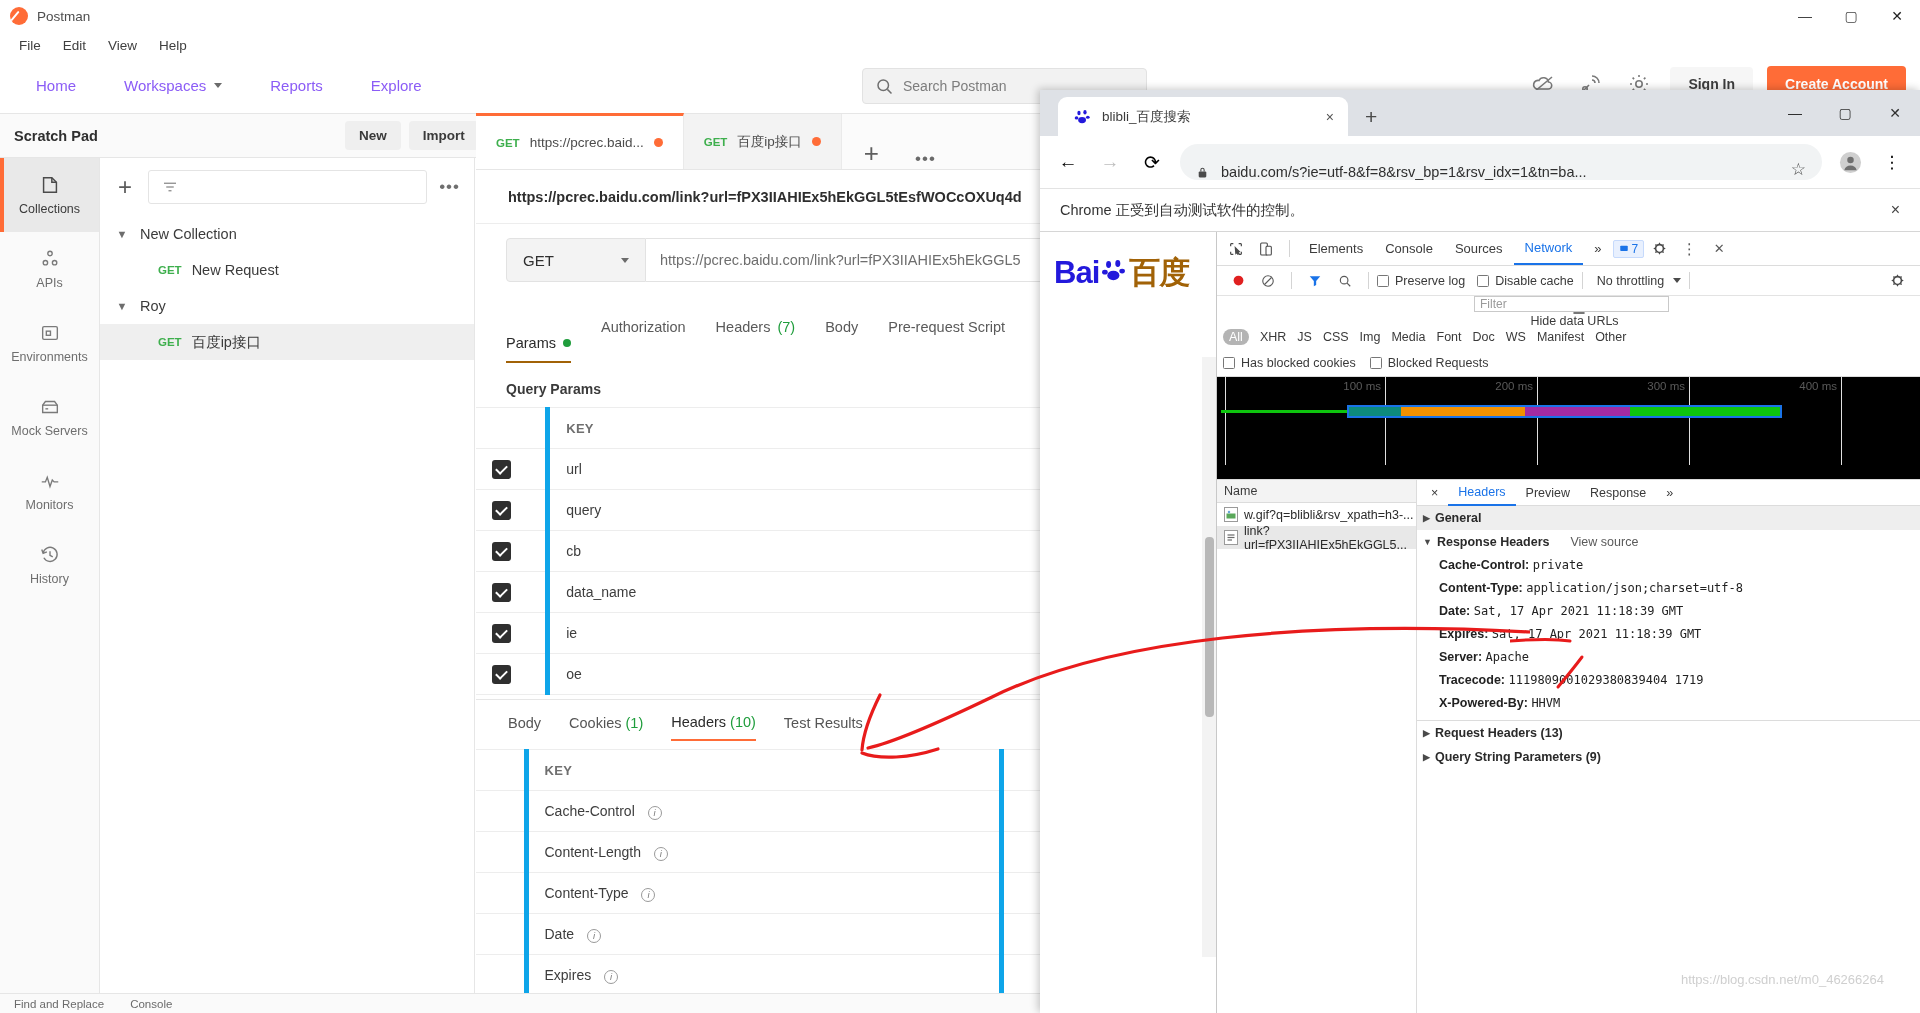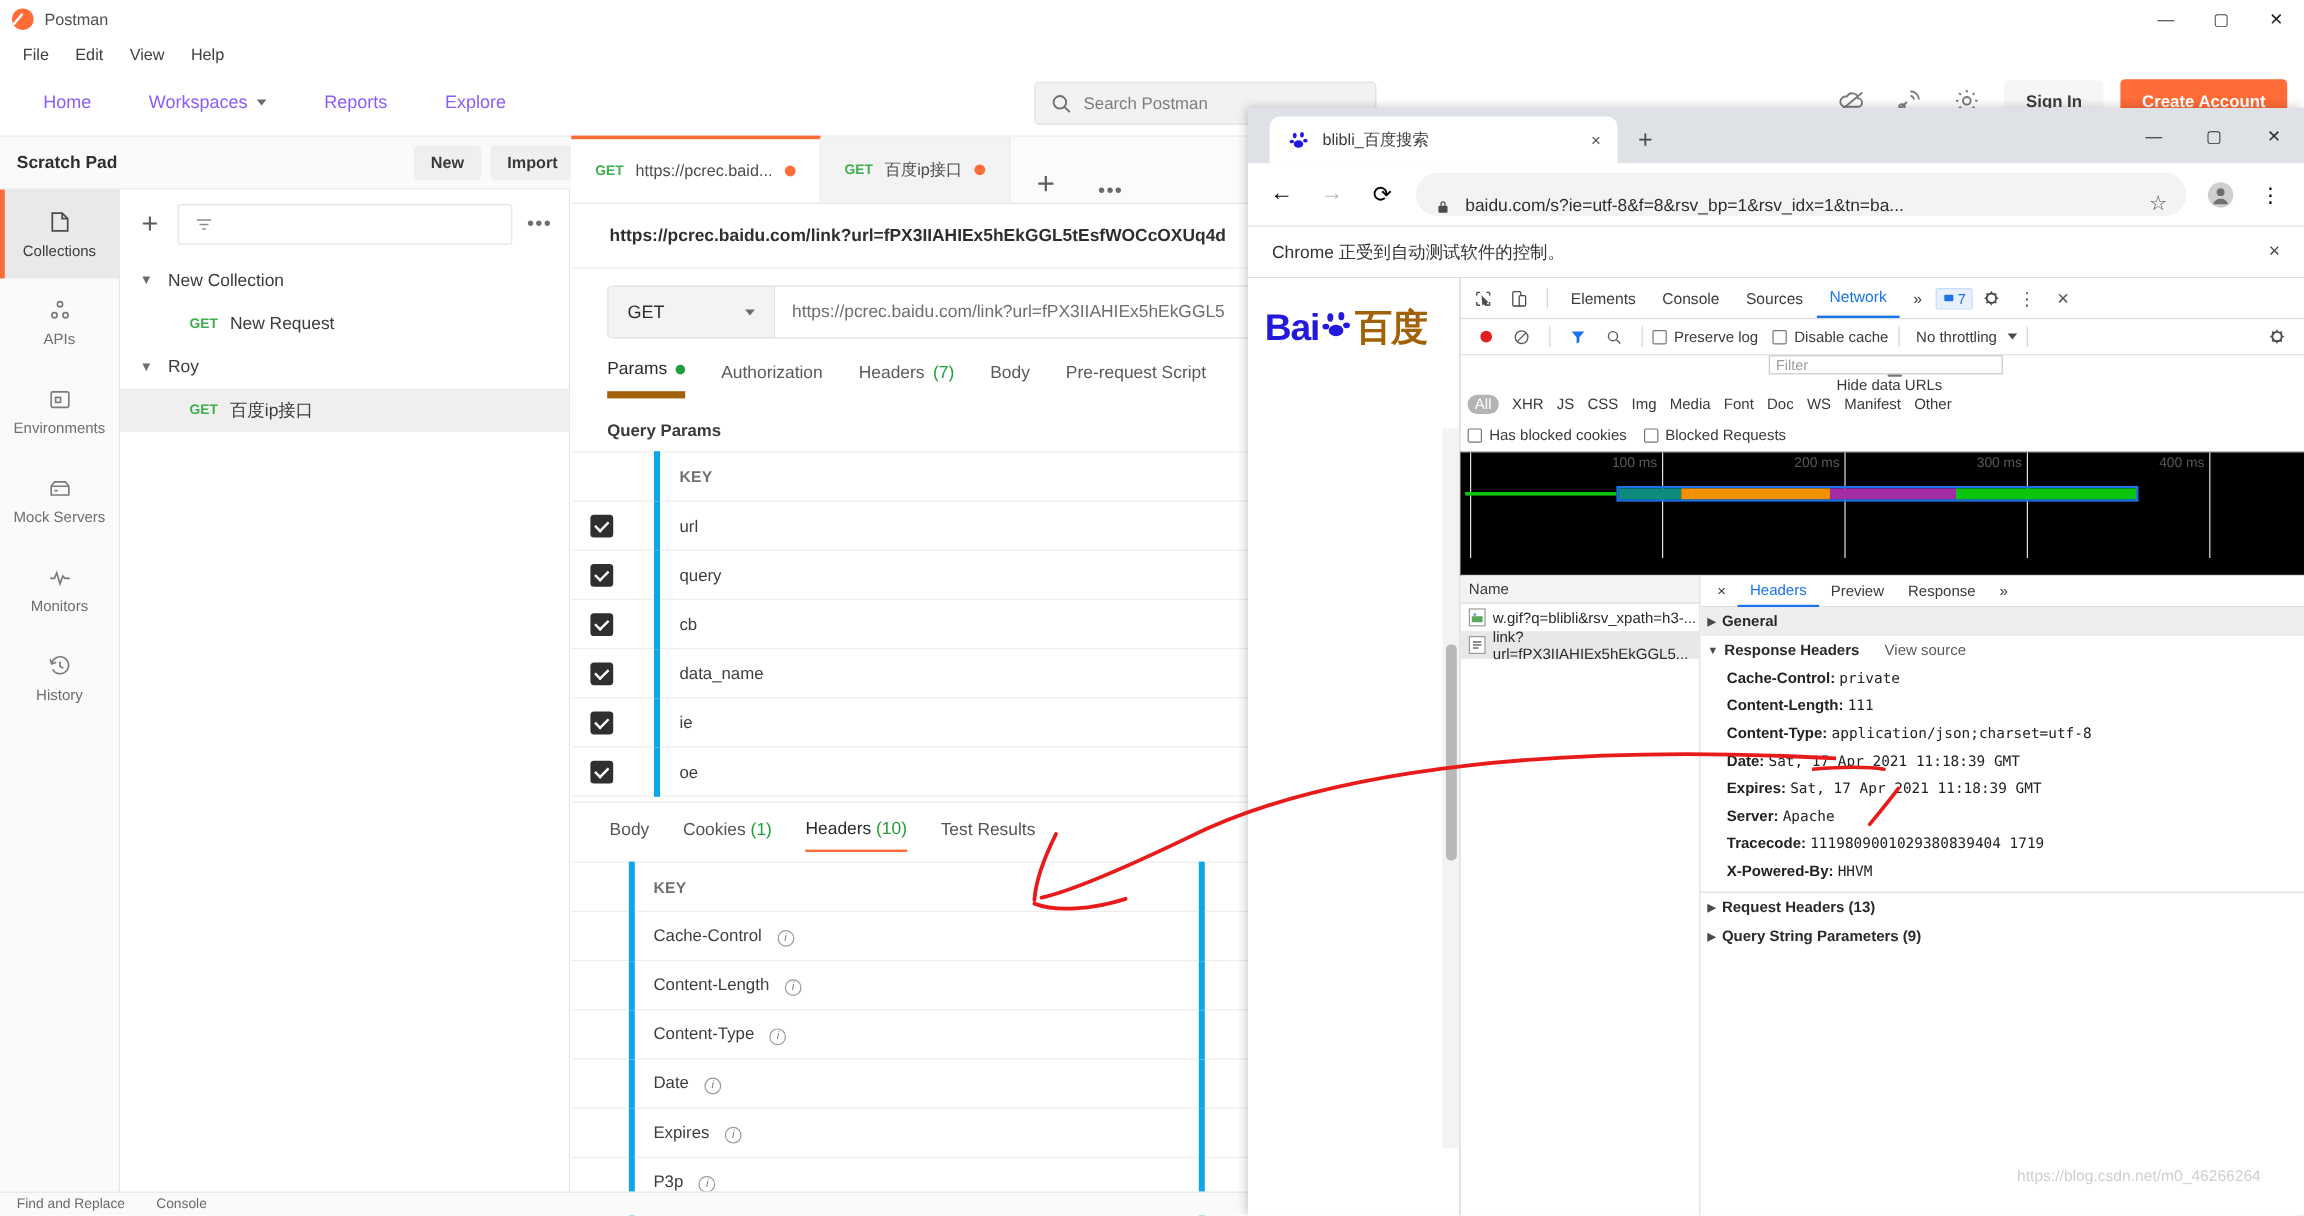--- a/index.html
+++ b/index.html
@@ -102,21 +102,21 @@
                font-weight:bold; color:#2e2e2e; border-bottom:1px solid #ededed; overflow:hidden; white-space:nowrap;}
   .url-row { display:flex; align-items:center; padding:14px 30px 10px 30px; gap:0; }
   .method-box { width:140px; height:44px; background:#f3f3f3; border:1px solid #e2e2e2; border-radius:4px 0 0 4px;
                 display:flex; align-items:center; justify-content:space-between; padding:0 16px; font-size:15px; color:#2e2e2e;}
   .url-box { flex:1; height:44px; background:#ffffff; border:1px solid #e2e2e2; border-left:none;
              display:flex; align-items:center; padding-left:14px; font-size:14.5px; color:#6e6e6e;
              overflow:hidden; white-space:nowrap;}
 
   .req-subtabs { display:flex; align-items:center; gap:30px; padding:8px 30px 0 30px; font-size:14.5px; color:#5a5a5a;}
   .subtab { padding-bottom:10px; display:flex; align-items:center; gap:7px;}
-  .subtab.active { color:#2b2b2b; border-bottom:6px solid #a16207;}
+  .subtab.active { color:#2b2b2b; border-bottom:2px solid #a16207;margin-top:35px;}
   .dot-green { width:8px;height:8px;border-radius:50%;background:#1f9d3c;}
 
   .qp-title { font-size:14px; font-weight:bold; color:#3a3a3a; padding:18px 0 10px 30px; }
 
   table.ptab { width:1444px; border-collapse:collapse; table-layout:fixed; }
   table.ptab th, table.ptab td { border:1px solid #ededed; border-left:none; border-right:5px solid #0ea5e9;
         height:41px; text-align:left; font-size:14px; color:#3d3d3d; font-weight:normal; padding-left:16px;}
   table.ptab th { color:#6f6f6f; font-weight:bold; font-size:13px; letter-spacing:.3px;}
   .col-chk { width:50px; }
   .col-key { width:475px; }
@@ -813,24 +813,20 @@
               <span class="tri">▼</span>
               <span>Response Headers</span>
               <span class="view-src">View source</span>
             </div>
 
             <div class="hdr-line">
               <span class="hdr-name">Cache-Control:</span>
               <span class="hdr-val">private</span>
             </div>
             <div class="hdr-line">
-              <span class="hdr-name">Content-Length:</span>
-              <span class="hdr-val">111</span>
-            </div>
-            <div class="hdr-line">
               <span class="hdr-name">Content-Type:</span>
               <span class="hdr-val">application/json;charset=utf-8</span>
             </div>
             <div class="hdr-line">
               <span class="hdr-name">Date:</span>
               <span class="hdr-val">Sat, 17 Apr 2021 11:18:39 GMT</span>
             </div>
             <div class="hdr-line">
               <span class="hdr-name">Expires:</span>
               <span class="hdr-val">Sat, 17 Apr 2021 11:18:39 GMT</span>

